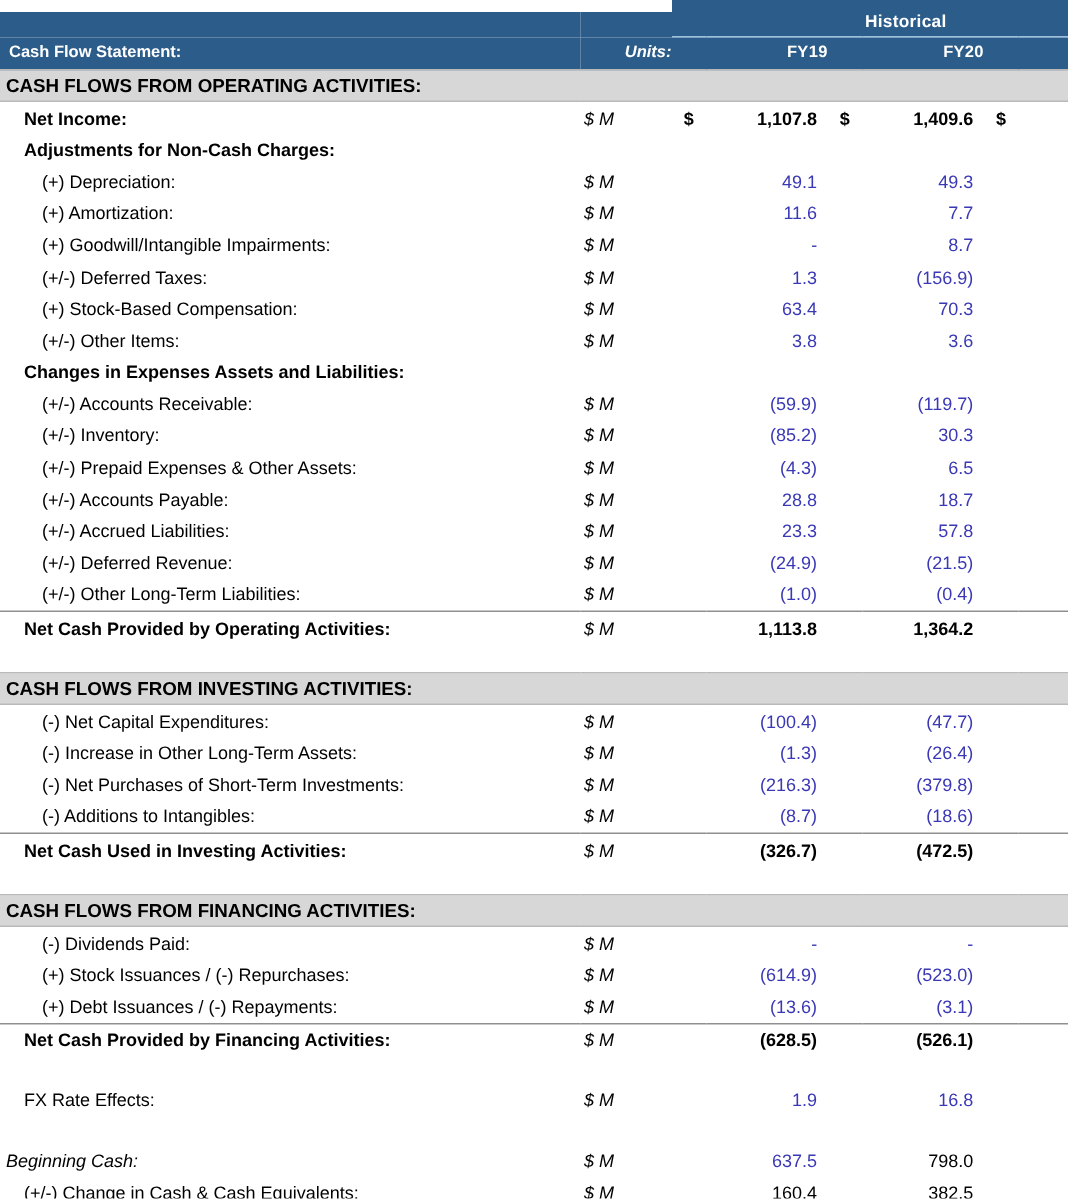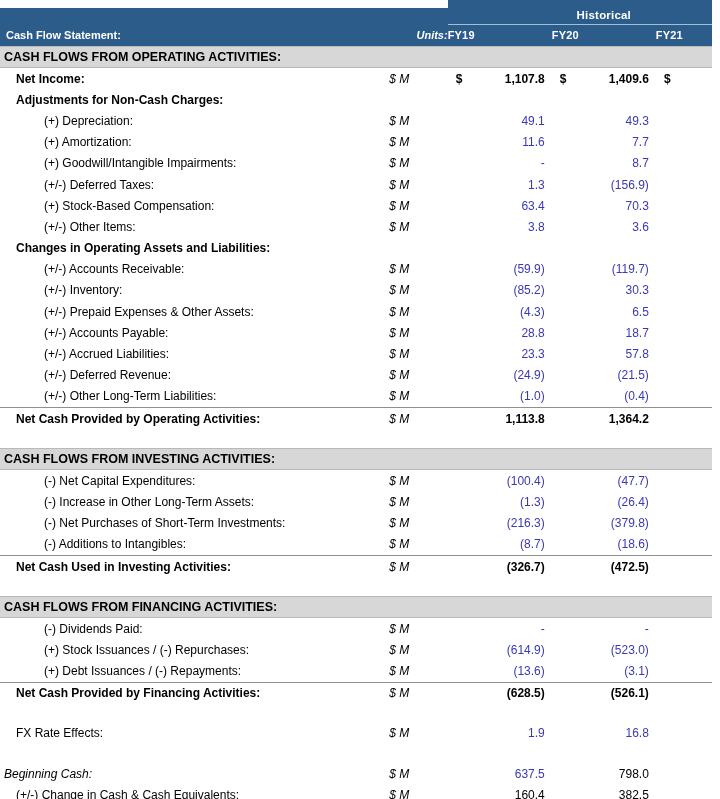--- a/index.html
+++ b/index.html
@@ -76,36 +76,36 @@
   .hdr-main td.h-label {
     padding-left: 6px;
     text-align: left;
   }
   .hdr-main td.h-units {
     font-style: italic;
     text-align: right;
     padding-left: 2px;
   }
   .hdr-main td.h-year {
-    text-align: left;
+    text-align: right;
     letter-spacing: .2px;
   }
 
   
   tr.row td { height: 21.2px; font-size: 12px; }
 
   td.label    { text-align: left; }
   td.units    { font-style: italic; text-align: left; padding-left: 2px; font-size: 11.5px; }
   td.dollar   { text-align: center; font-weight: bold; font-size: 12px; }
   td.val      { text-align: right; padding-right: 7px; font-size: 12px; }
 
   
   .ind0 { padding-left: 4px; font-style: italic; }
   .ind1 { padding-left: 16px; }
-  .ind2 { padding-left: 44px; }
+  .ind2 { padding-left: 28px; }
 
   
   .bold    { font-weight: bold; }
   .blue    { color: #3a38b5; }
   .black   { color: #000000; }
 
   
   tr.section td {
     background: #d7d7d7;
     font-weight: bold;
@@ -247,21 +247,21 @@
     <td class="units">$ M</td>
     <td></td>
     <td class="val blue">3.8</td>
     <td></td>
     <td class="val blue">3.6</td>
     <td></td>
     <td class="val blue">3.1</td>
   </tr>
 
   <tr class="row">
-    <td class="label ind1 bold">Changes in Operating Assets and Liabilities:</td>
+    <td class="label ind1 bold">Changes in Expenses Assets and Liabilities:</td>
     <td class="units"></td>
     <td></td>
           <td></td>
     <td></td>
           <td></td>
     <td></td>
           <td></td>
   </tr>
 
   <tr class="row">

